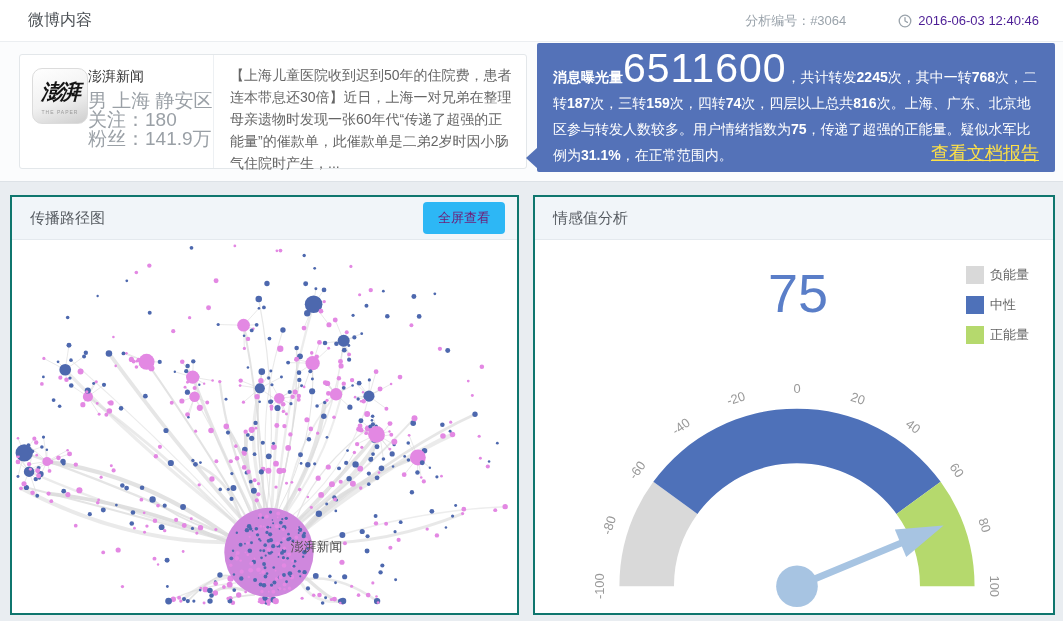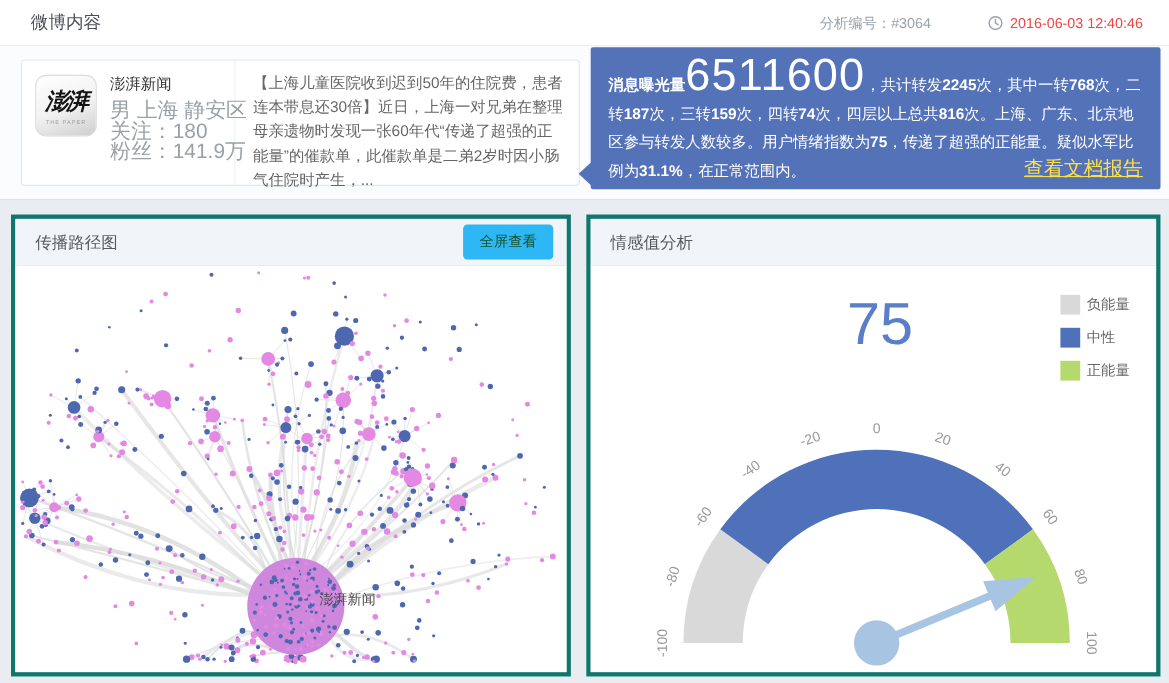--- a/index.html
+++ b/index.html
@@ -4,50 +4,50 @@
 <style>
   html,body{margin:0;padding:0;}
   body{width:1063px;height:621px;background:#e9edf1;font-family:"Liberation Sans",sans-serif;position:relative;overflow:hidden;}
   .page{position:absolute;inset:0;}
 
   
   .top-card{position:absolute;left:0;top:0;width:1063px;height:181px;background:#fbfcfd;border-bottom:1px solid #dde2e7;}
   .top-header{height:41px;background:#fff;border-bottom:1px solid #ebeef1;display:flex;align-items:center;}
   .section-title{margin-left:28px;font-size:16px;color:#4a4f54;}
   .analysis-no{margin-left:auto;font-size:13px;color:#9aa3ab;}
-  .time-wrap{display:flex;align-items:center;gap:6px;margin-left:52px;margin-right:24px;font-size:13px;color:#ef4444;}
+  .time-wrap{display:flex;align-items:center;gap:6px;margin-left:52px;margin-right:24px;font-size:13px;color:#4c1d95;}
   .top-body{position:absolute;left:0;top:42px;width:1063px;height:139px;}
 
   .weibo-card{position:absolute;left:19px;top:12px;width:508px;height:115px;background:#fff;border:1px solid #e3e7ea;border-radius:3px;display:flex;box-sizing:border-box;}
-  .profile{width:194px;box-sizing:border-box;padding:13px 0 0 12px;display:flex;gap:12px;border-right:1px solid #edf0f3;flex:none;justify-content:space-between;}
+  .profile{width:194px;box-sizing:border-box;padding:13px 0 0 12px;display:flex;gap:0;border-right:1px solid #edf0f3;flex:none;}
   .avatar{width:56px;height:56px;border-radius:10px;background:linear-gradient(160deg,#ffffff 0%,#f1f1f1 55%,#cecece 100%);border:1px solid #dcdcdc;text-align:center;flex:none;box-sizing:border-box;}
   .avatar-zh{font-family:"DejaVu Serif",serif;font-weight:bold;font-style:italic;font-size:21px;color:#141414;margin-top:9px;letter-spacing:-2px;}
   .avatar-en{font-size:5px;color:#9a9a9a;letter-spacing:1px;margin-top:3px;}
   .pname{font-size:14px;color:#333;margin-bottom:5px;}
   .pmeta{font-size:19px;color:#9aa0a6;line-height:19px;white-space:nowrap;}
   .post{flex:1;padding:9px 14px 8px 16px;position:relative;box-sizing:border-box;}
   .post-text{font-size:14px;color:#666;line-height:22px;}
   .post-footer{position:absolute;left:16px;right:14px;bottom:9px;display:flex;justify-content:space-between;font-size:14px;}
   .post-time{color:#9aa0a6;}
   .post-link{color:#5d9bd5;text-decoration:underline;cursor:pointer;}
 
   .blue-arrow{position:absolute;left:526px;top:105px;width:0;height:0;border-style:solid;border-width:11px 12px 11px 0;border-color:transparent #5472b8 transparent transparent;}
   .blue-panel{position:absolute;left:537px;top:1px;width:518px;height:129px;background:#5472b8;border-radius:2px;color:#fff;box-sizing:border-box;padding:5px 16px 0;}
   .summary-text{margin:0;font-size:14px;line-height:26px;}
   .summary-text b{font-weight:bold;}
   .exp-label{font-weight:bold;}
   .exp-value{font-size:41px;line-height:1;letter-spacing:1px;}
   .report-link{position:absolute;right:16px;bottom:7px;font-size:18px;color:#fde047;text-decoration:underline;cursor:pointer;}
 
   
-  .panel{position:absolute;top:195px;background:#fff;border:4px solid #0f766e;box-sizing:border-box;}
+  .panel{position:absolute;top:195px;background:#fff;border:2px solid #0f766e;box-sizing:border-box;}
   .panel.left{left:10px;width:509px;height:420px;}
   .panel.right{left:533px;width:522px;height:420px;}
   .panel-header{height:43px;background:#f1f5f9;border-bottom:1px solid #e4e9ee;display:flex;align-items:center;padding:0 12px 0 18px;font-size:15px;color:#565b61;box-sizing:border-box;}
-  .fullscreen-btn{margin-left:auto;background:#2db7f5;color:#14532d;border:none;border-radius:4px;font-size:13px;padding:7px 15px;cursor:pointer;font-family:Liberation Mono, monospace;}
+  .fullscreen-btn{margin-left:auto;background:#2db7f5;color:#701a75;border:none;border-radius:4px;font-size:13px;padding:7px 15px;cursor:pointer;font-family:Liberation Mono, monospace;}
   .panel-body{position:absolute;left:0;top:43px;right:0;bottom:0;overflow:hidden;background:#fff;}
   .panel-body svg{position:absolute;inset:0;width:100%;height:100%;}
 
   .legend{position:absolute;top:26px;right:24px;display:flex;flex-direction:column;gap:12px;z-index:2;}
   .legend-row{display:flex;align-items:center;gap:6px;font-size:13px;color:#666;}
   .legend-swatch{width:18px;height:18px;flex:none;}
   .gauge-value{position:absolute;left:263px;top:22px;transform:translateX(-50%);font-size:54px;color:#5a7ec8;z-index:2;}
 </style>
 </head>
 <body>

